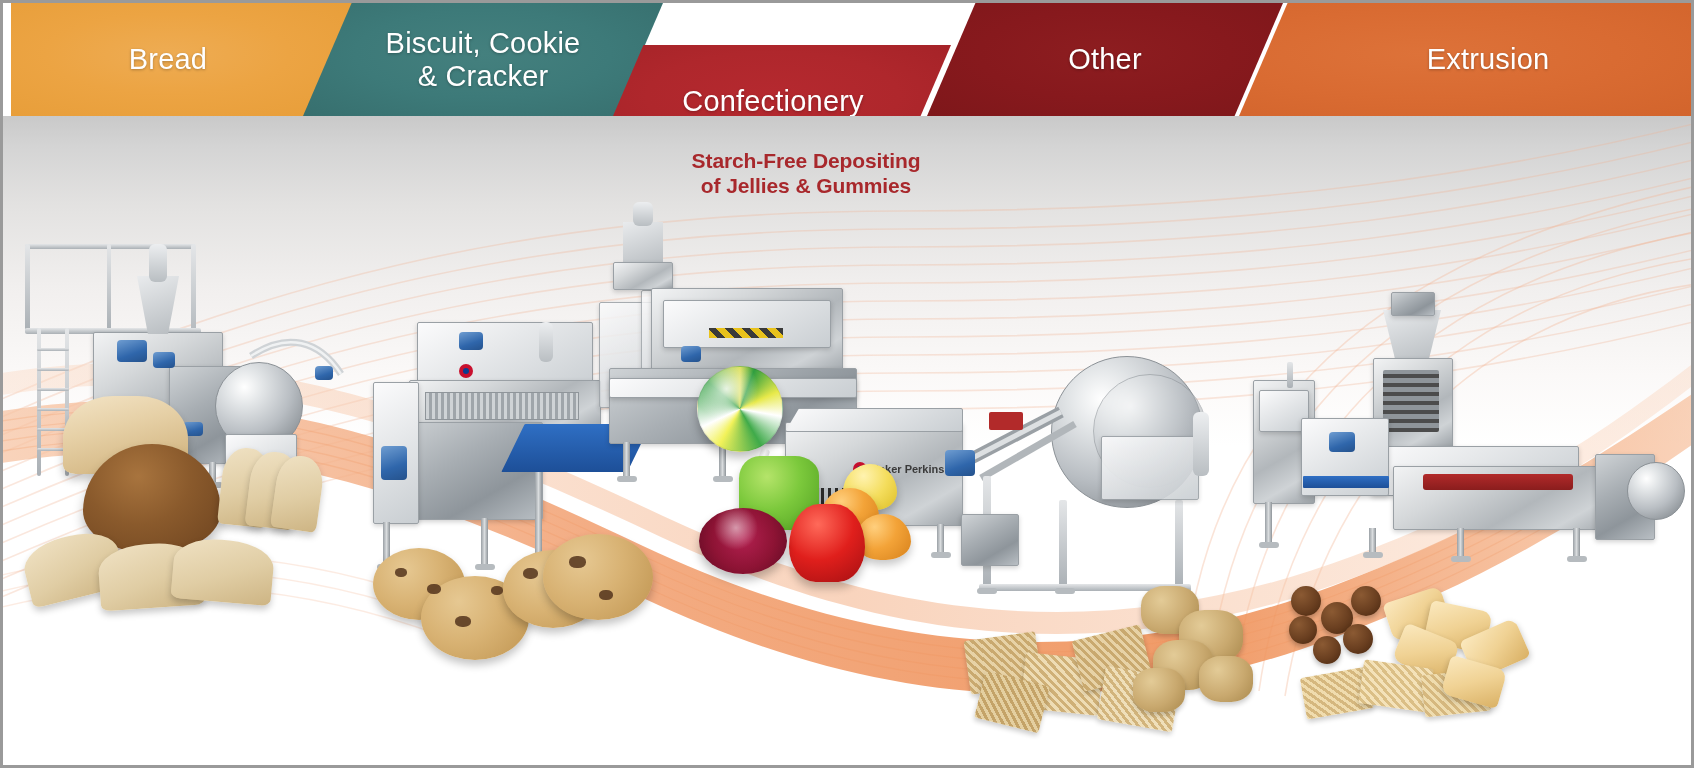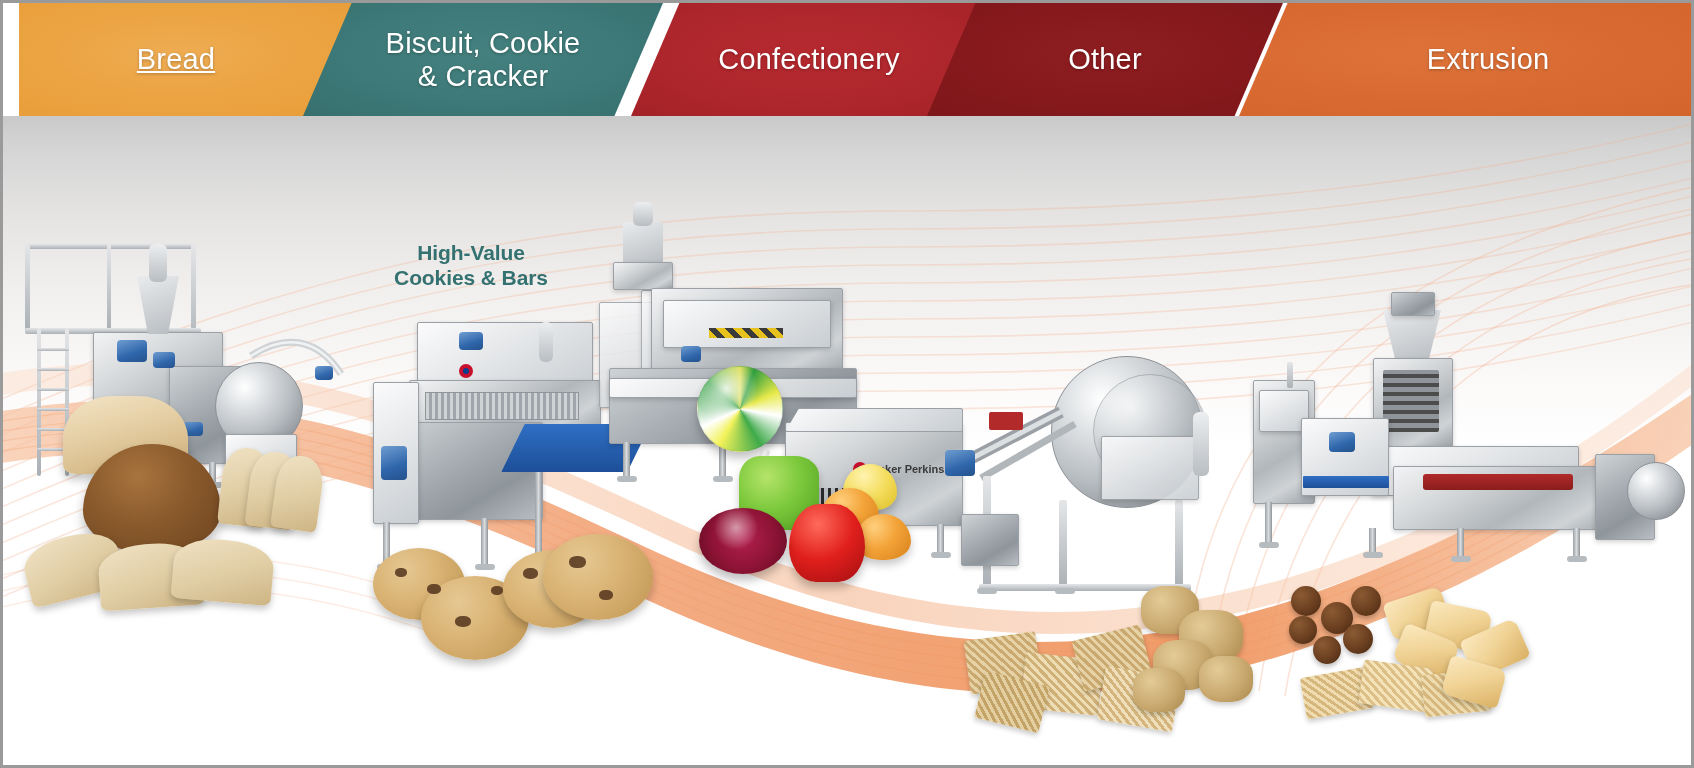--- a/index.html
+++ b/index.html
@@ -37,35 +37,35 @@
     font-size:29px;
     font-weight:400;
     letter-spacing:.2px;
     text-shadow:0 1px 3px rgba(0,0,0,.28);
     box-sizing:border-box;
   }
   .seg .seg-label{pointer-events:none;}
 
   
   .seg-bread{
-    left:16px; width:348px;
+    left:8px; width:348px;
     background:radial-gradient(ellipse at 45% 45%, #eeac53 0%, #eca443 45%, #e79d38 100%);
     clip-path:polygon(0 0, 100% 0, 86.5% 100%, 0 100%);
     padding-right:34px;
-    text-decoration:underline;
   }
   .seg-biscuit{
     left:300px; width:360px;
     background:radial-gradient(ellipse at 50% 45%, #44807e 0%, #3d7a79 50%, #376f6e 100%);
     clip-path:polygon(13.5% 0, 100% 0, 86.5% 100%, 0 100%);
   }
   .seg-confectionery{
-    left:628px; width:356px;
+    left:592px; width:356px;
     background:radial-gradient(ellipse at 50% 45%, #b5292f 0%, #af272c 50%, #a32227 100%);
     clip-path:polygon(13.6% 0, 100% 0, 86.4% 100%, 0 100%);
+    margin-top:42px;
   }
   .seg-cereal{
     left:924px; width:356px;
     background:radial-gradient(ellipse at 50% 45%, #8d1d20 0%, #87191d 50%, #7e171a 100%);
     clip-path:polygon(13.6% 0, 100% 0, 86.4% 100%, 0 100%);
   }
   .seg-extrusion{
     left:1236px; width:458px;
     background:radial-gradient(ellipse at 40% 45%, #dd7239 0%, #d96b32 50%, #d2642c 100%);
     clip-path:polygon(10.6% 0, 100% 0, 100% 100%, 0 100%);
@@ -566,20 +566,20 @@
     <div class="flake" style="left:1300px; top:556px; width:68px; height:42px; transform:rotate(-10deg);
          background:repeating-linear-gradient(45deg,#f0dcae 0 3px,#d5b77e 3px 6px);"></div>
     <div class="flake" style="left:1358px; top:548px; width:70px; height:44px; transform:rotate(8deg);
          background:repeating-linear-gradient(40deg,#f4e2b9 0 3px,#dbbf86 3px 6px);"></div>
     <div class="flake" style="left:1420px; top:556px; width:66px; height:42px; transform:rotate(-6deg);
          background:repeating-linear-gradient(50deg,#efdcae 0 3px,#d6b87f 3px 6px);"></div>
     <div class="crisp" style="left:1462px; top:512px; width:60px; height:42px; transform:rotate(-24deg);"></div>
     <div class="crisp" style="left:1442px; top:546px; width:58px; height:40px; transform:rotate(16deg);"></div>
 
 
-    <div class="caption cap-biscuit">High-Value
-Cookies &amp; Bars</div>
-
+
+    <div class="caption cap-confectionery">Starch-Free Depositing
+of Jellies &amp; Gummies</div>
 
 
 
   </div>
 </div>
 
 </body></html>

